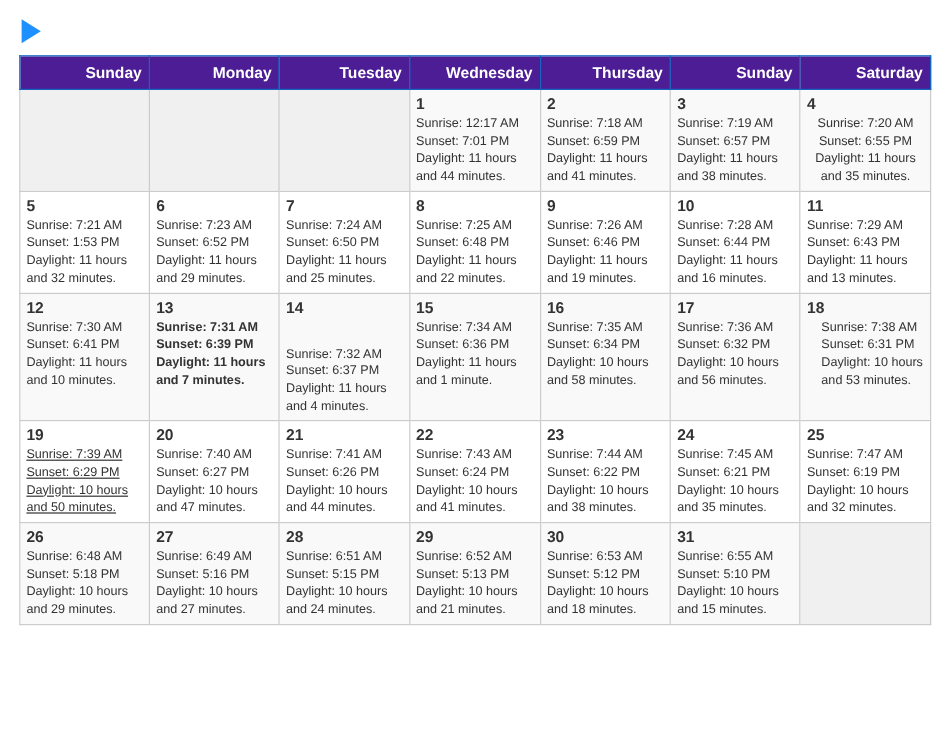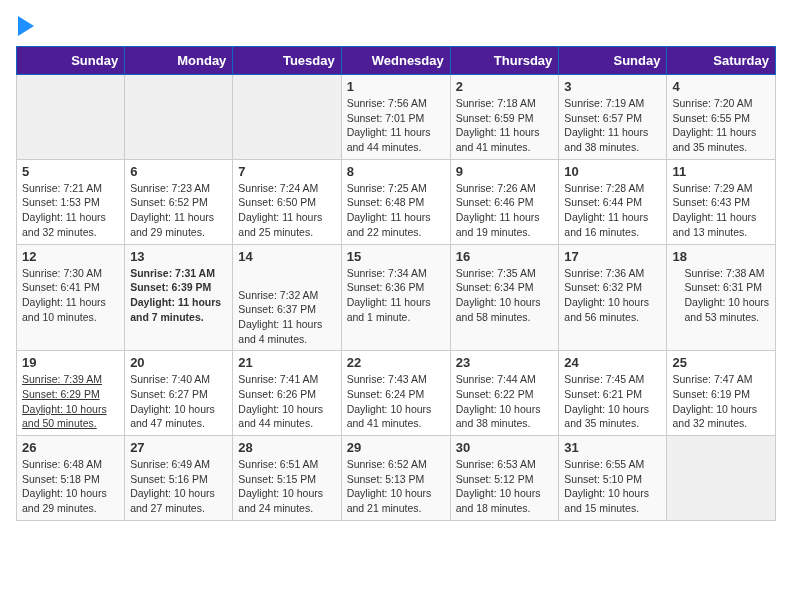--- a/index.html
+++ b/index.html
@@ -115,39 +115,39 @@
         <th>Saturday</th>
       </tr>
   </thead>
   <tbody id="calendar-body">
   <tr>
         <td class="empty-cell"></td>
         <td class="empty-cell"></td>
         <td class="empty-cell"></td>
         <td>
           <span class="day-num">1</span>
-          <div class="day-info" style="white-space: pre-line;">Sunrise: 7:56 AM
+          <div class="day-info" style="white-space: pre-line;">Sunrise: 12:17 AM
 Sunset: 7:01 PM
 Daylight: 11 hours and 44 minutes.</div>
         </td>
         <td>
           <span class="day-num">2</span>
           <div class="day-info" style="white-space: pre-line;">Sunrise: 7:18 AM
 Sunset: 6:59 PM
 Daylight: 11 hours and 41 minutes.</div>
         </td>
         <td>
           <span class="day-num">3</span>
           <div class="day-info" style="white-space: pre-line;">Sunrise: 7:19 AM
 Sunset: 6:57 PM
 Daylight: 11 hours and 38 minutes.</div>
         </td>
         <td>
           <span class="day-num">4</span>
-          <div class="day-info" style="white-space: pre-line;">Sunrise: 7:20 AM
+          <div class="day-info" style="white-space: pre-line; text-align: center;">Sunrise: 7:20 AM
 Sunset: 6:55 PM
 Daylight: 11 hours and 35 minutes.</div>
         </td>
       </tr>
       <tr>
         <td>
           <span class="day-num">5</span>
           <div class="day-info" style="white-space: pre-line;">Sunrise: 7:21 AM
 Sunset: 1:53 PM
 Daylight: 11 hours and 32 minutes.</div>

